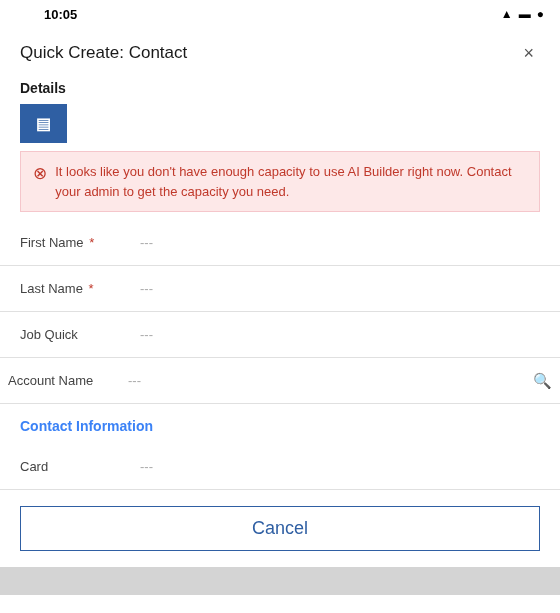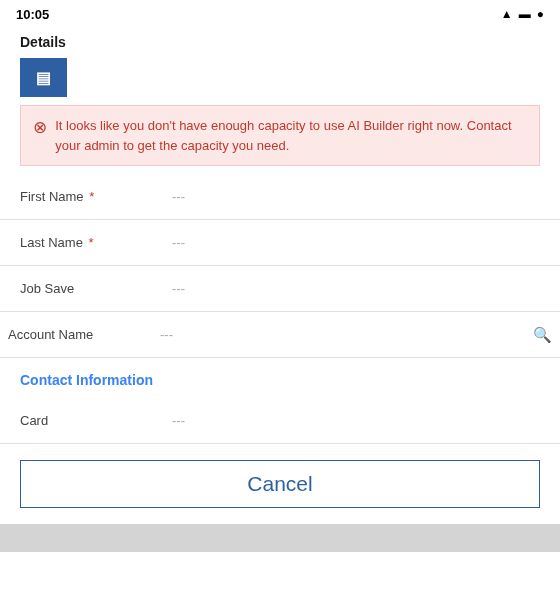--- a/index.html
+++ b/index.html
@@ -25,20 +25,21 @@
       overflow: hidden;
     }
 
     .status-bar {
       background: #ffffff;
       height: 28px;
       display: flex;
       align-items: center;
       justify-content: space-between;
       padding: 0 16px;
+      margin-left: 28px;
     }
 
     .status-time {
       font-size: 13px;
       font-weight: 600;
       color: #000;
     }
 
     .status-icons {
       display: flex;
@@ -125,21 +126,20 @@
       margin-top: 6px;
     }
 
     .form-row {
       display: flex;
       align-items: center;
       padding: 10px 20px;
       border-bottom: 1px solid #e0e0e0;
       min-height: 46px;
       position: relative;
-      gap: 32px;
     }
 
     .form-label {
       font-size: 13px;
       color: #444;
       min-width: 120px;
       flex-shrink: 0;
     }
 
     .required-star {
@@ -207,21 +207,21 @@
       display: flex;
       align-items: center;
       font-size: 13px;
     }
 
     .cancel-btn {
       width: 100%;
       background: #ffffff;
       border: 1.5px solid #2f5fa3;
       color: #2f5fa3;
-      font-size: 21px;
+      font-size: 18px;
       font-weight: 400;
       padding: 11px 16px;
       cursor: pointer;
       text-align: center;
     }
 
     .bottom-bar {
       margin-top: 16px;
       background: #d4d4d4;
       height: 28px;
@@ -237,20 +237,24 @@
 
   <div class="status-bar">
     <span class="status-time">10:05</span>
     <div class="status-icons">
       <span>▲</span>
       <span>▬</span>
       <span>●</span>
     </div>
   </div>
 
+  <div class="modal-header">
+    <span class="modal-title">Quick Create: Contact</span>
+    <button class="close-btn">×</button>
+  </div>
 
   <div class="section-label">Details</div>
 
   <button class="scan-btn">
     <span class="scan-btn-icon">▤</span>
   </button>
 
   <div class="error-box">
     <span class="error-icon">⊗</span>
     <span class="error-text">It looks like you don't have enough capacity to use AI Builder right now. Contact your admin to get the capacity you need.</span>
@@ -266,21 +270,21 @@
     </div>
 
     <div class="form-row">
       <span class="form-label">
         <span>Last Name</span><span class="required-star"> *</span>
       </span>
       <span class="form-value">---</span>
     </div>
 
     <div class="form-row">
-      <span class="form-label">Job Save</span>
+      <span class="form-label">Job Quick</span>
       <span class="form-value">---</span>
     </div>
 
     <div class="form-row-search form-row">
       <span class="form-label">Account Name</span>
       <span class="form-value">---</span>
       <span class="search-icon">🔍</span>
     </div>
 
   </div>

